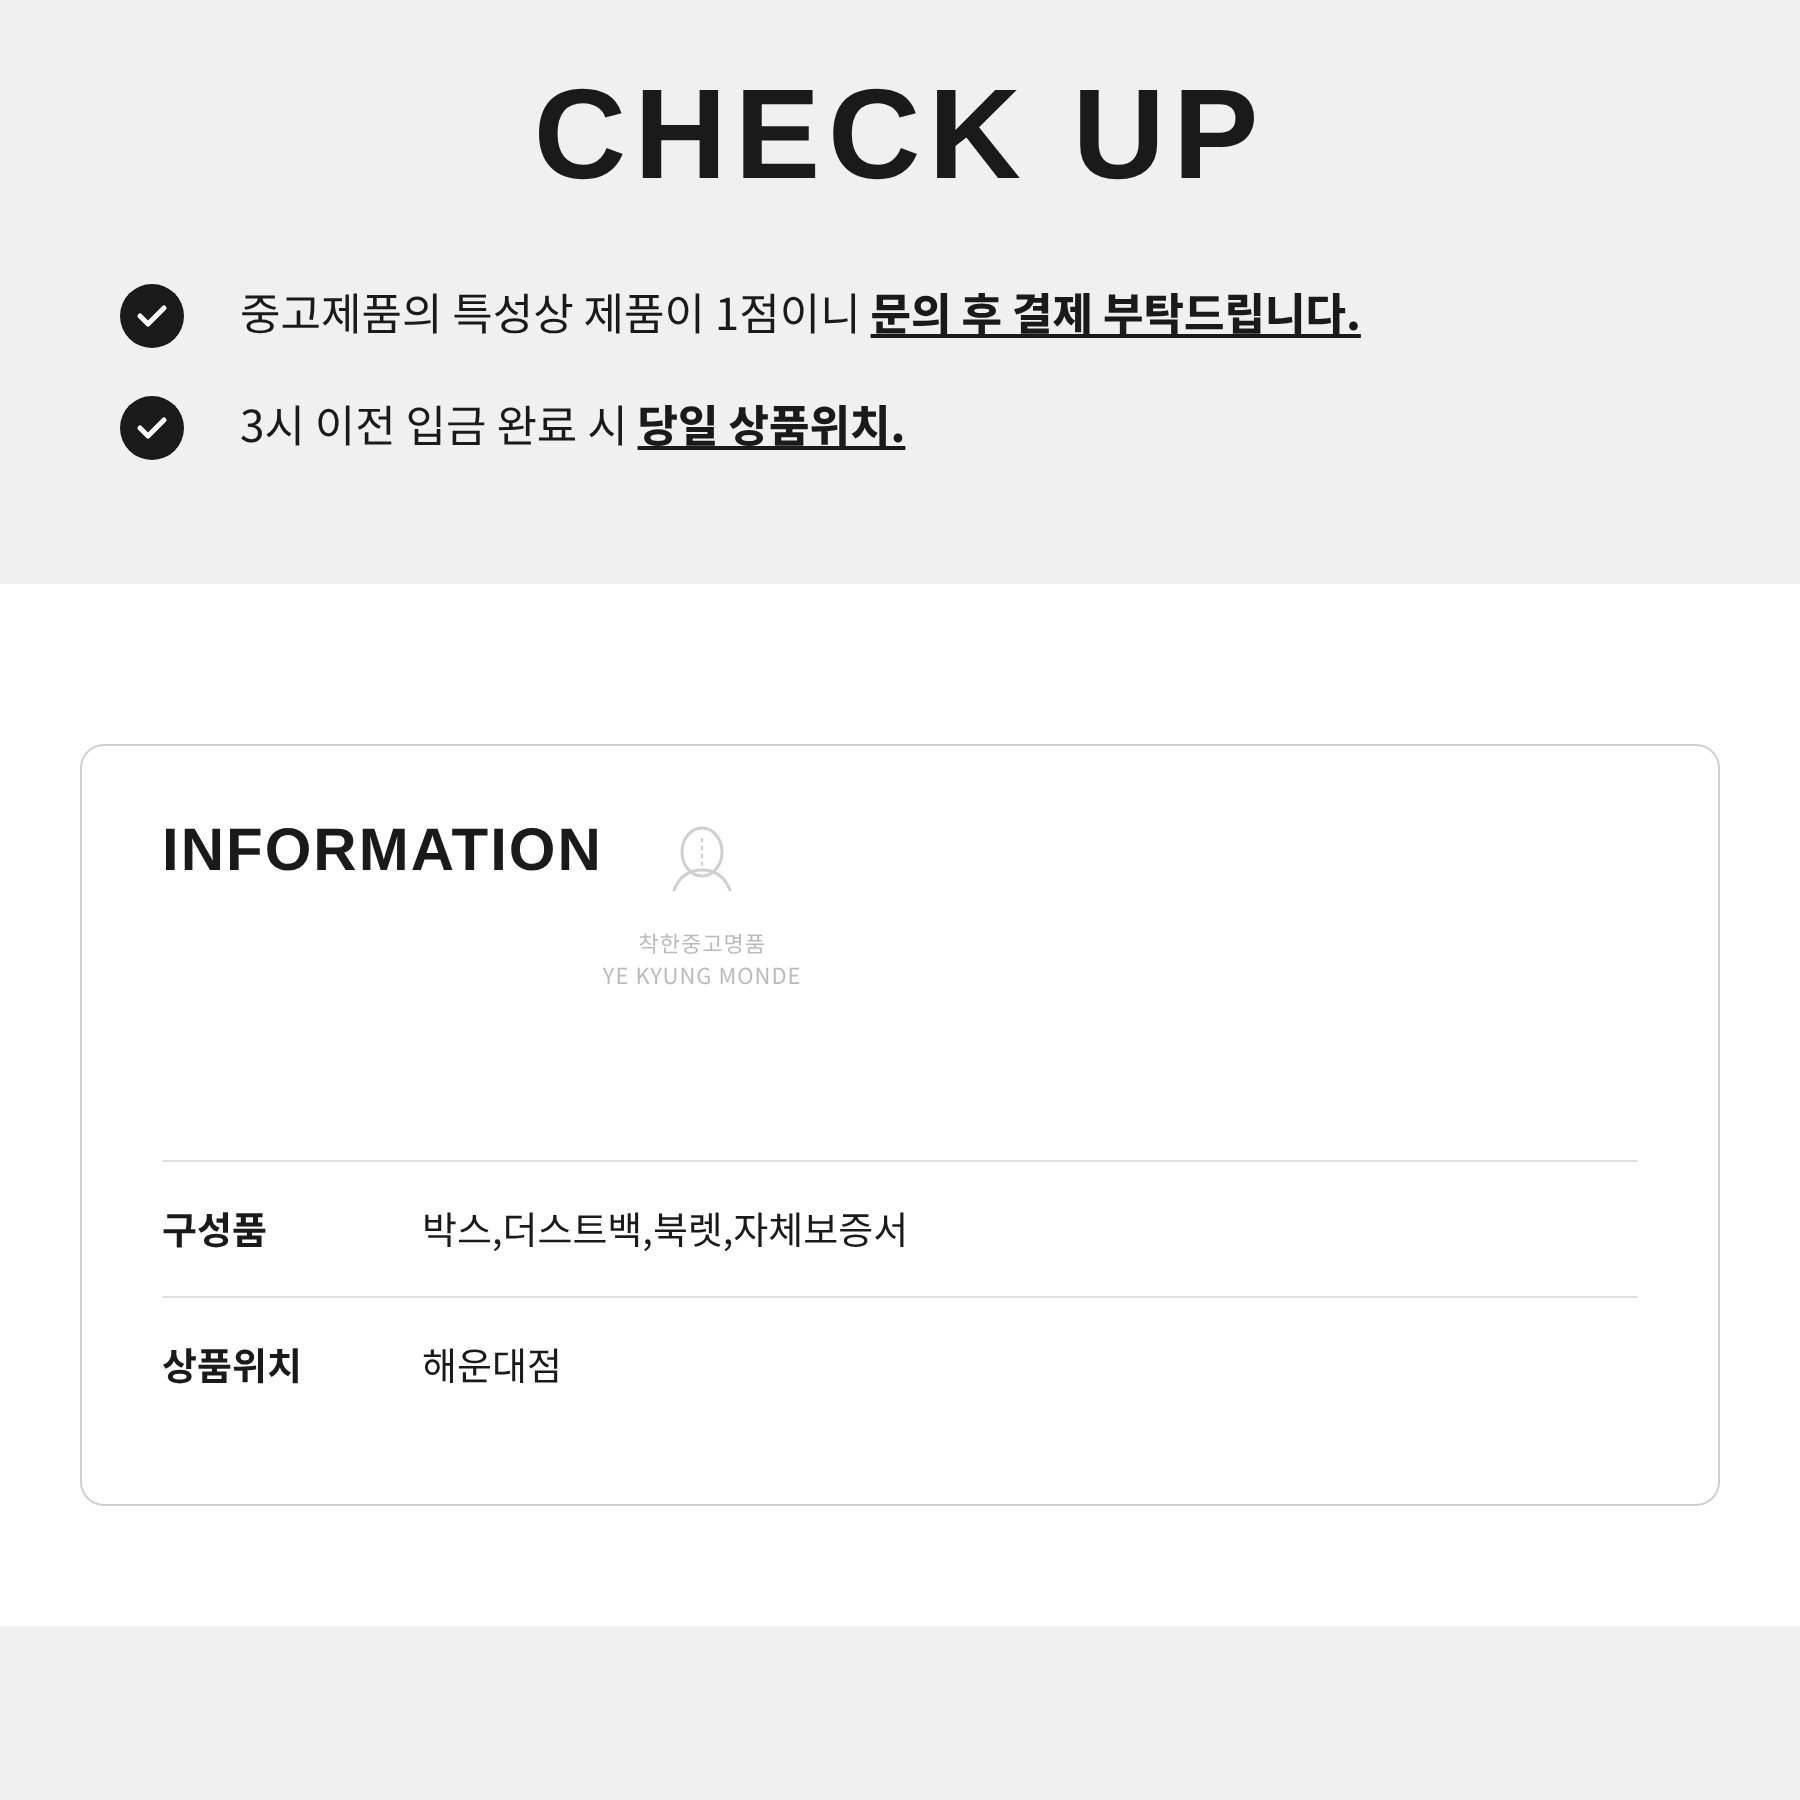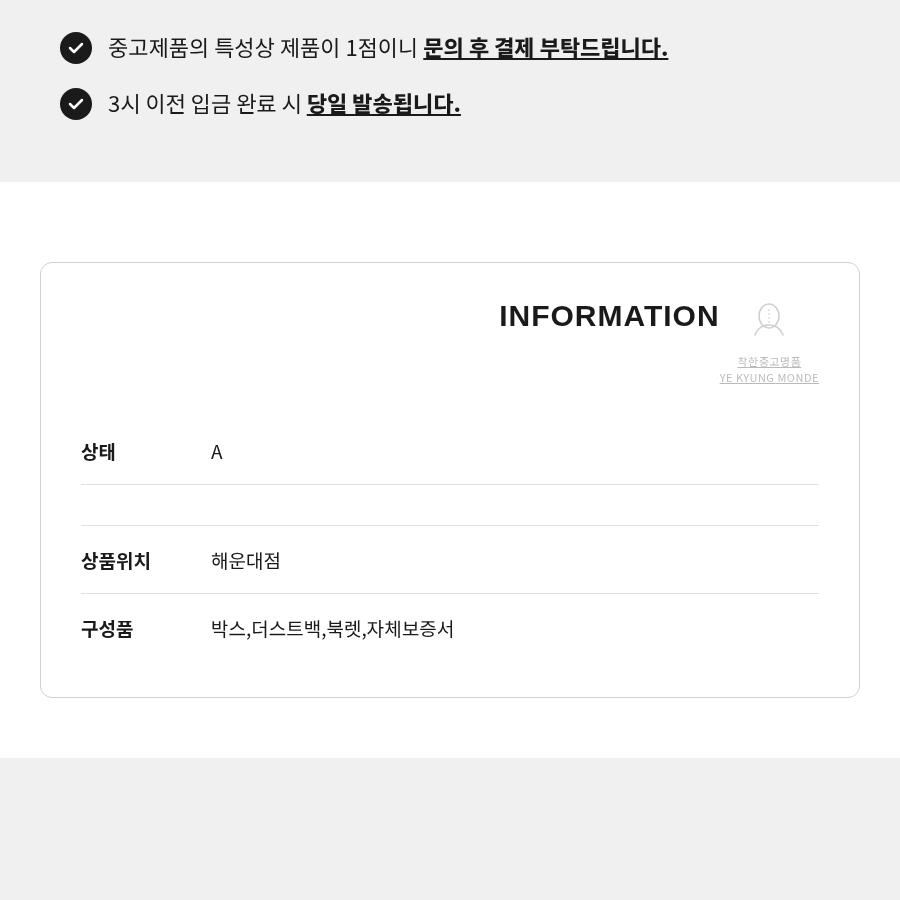--- a/index.html
+++ b/index.html
@@ -33,21 +33,21 @@
 
     .checklist {
       list-style: none;
       padding: 0 20px;
     }
 
     .checklist-item {
       display: flex;
       align-items: flex-start;
       margin-bottom: 22px;
-      gap: 16px;
+      gap: 28px;
     }
 
     .check-icon {
       width: 32px;
       height: 32px;
       min-width: 32px;
       background-color: #1a1a1a;
       border-radius: 50%;
       display: flex;
       align-items: center;
@@ -84,23 +84,23 @@
     .info-card {
       background-color: #ffffff;
       border: 1.5px solid #d0d0d0;
       border-radius: 12px;
       padding: 36px 40px;
       position: relative;
     }
 
     .info-header {
       display: flex;
-      justify-content: flex-end;
+      justify-content: flex-start;
       align-items: flex-start;
-      margin-bottom: 32px;
+      margin-bottom: 44px;
     }
 
     .info-title {
       font-size: 30px;
       font-weight: 900;
       font-family: Arial Black, Arial, sans-serif;
       color: #1a1a1a;
       letter-spacing: 1px;
     }
 
@@ -114,21 +114,20 @@
     .brand-logo-icon {
       font-size: 28px;
       margin-bottom: 2px;
     }
 
     .brand-logo-text {
       font-size: 11px;
       color: #555;
       text-align: center;
       letter-spacing: 0.5px;
-      text-decoration: underline;
     }
 
     .info-row {
       display: flex;
       align-items: center;
       padding: 20px 0;
       border-bottom: 1px solid #e0e0e0;
     }
 
     .info-row:last-child {
@@ -146,40 +145,41 @@
     .info-value {
       font-size: 19px;
       color: #1a1a1a;
       font-weight: 400;
     }
   </style>
 </head>
 <body>
 
 <div class="header-section">
+  <h1 class="main-title">CHECK UP</h1>
 
   <ul class="checklist">
     <li class="checklist-item">
       <span class="check-icon">
         <svg viewBox="0 0 18 18" fill="none" xmlns="http://www.w3.org/2000/svg">
           <polyline points="3,9 7,13 15,5" stroke="white" stroke-width="2.5" stroke-linecap="round" stroke-linejoin="round"></polyline>
         </svg>
       </span>
       <span class="checklist-text">
         중고제품의 특성상 제품이 1점이니 <span class="bold-underline">문의 후 결제 부탁드립니다.</span>
       </span>
     </li>
     <li class="checklist-item">
       <span class="check-icon">
         <svg viewBox="0 0 18 18" fill="none" xmlns="http://www.w3.org/2000/svg">
           <polyline points="3,9 7,13 15,5" stroke="white" stroke-width="2.5" stroke-linecap="round" stroke-linejoin="round"></polyline>
         </svg>
       </span>
       <span class="checklist-text">
-        3시 이전 입금 완료 시 <span class="bold-underline">당일 발송됩니다.</span>
+        3시 이전 입금 완료 시 <span class="bold-underline">당일 상품위치.</span>
       </span>
     </li>
   </ul>
 </div>
 
 <div class="divider-section"></div>
 
 <div class="info-section">
   <div class="info-card">
     <div class="info-header">
@@ -192,33 +192,29 @@
             <line x1="22" y1="10" x2="22" y2="24" stroke="#888" stroke-width="1" stroke-dasharray="2,2"></line>
           </svg>
         </span>
         <span class="brand-logo-text">착한중고명품</span>
         <span class="brand-logo-text">YE KYUNG MONDE</span>
       </div>
     </div>
 
     <div class="info-rows">
 
+
+
       <div class="info-row">
-        <span class="info-label">상태</span>
-        <span class="info-value">A</span>
-      </div>
-
+      </div>
 
       <div class="info-row">
+        <span class="info-label">구성품</span>
+        <span class="info-value">박스,더스트백,북렛,자체보증서</span>
       </div>
 
       <div class="info-row">
         <span class="info-label">상품위치</span>
         <span class="info-value">해운대점</span>
       </div>
-
-      <div class="info-row">
-        <span class="info-label">구성품</span>
-        <span class="info-value">박스,더스트백,북렛,자체보증서</span>
-      </div>
     </div>
   </div>
 </div>
 
 </body></html>

